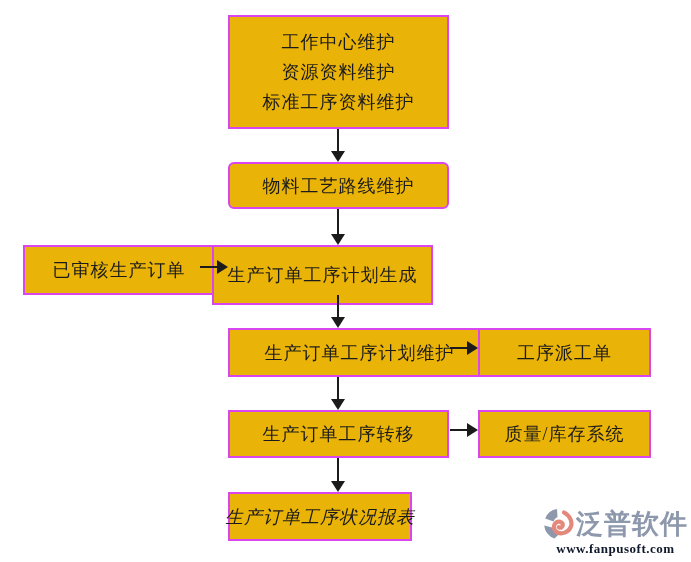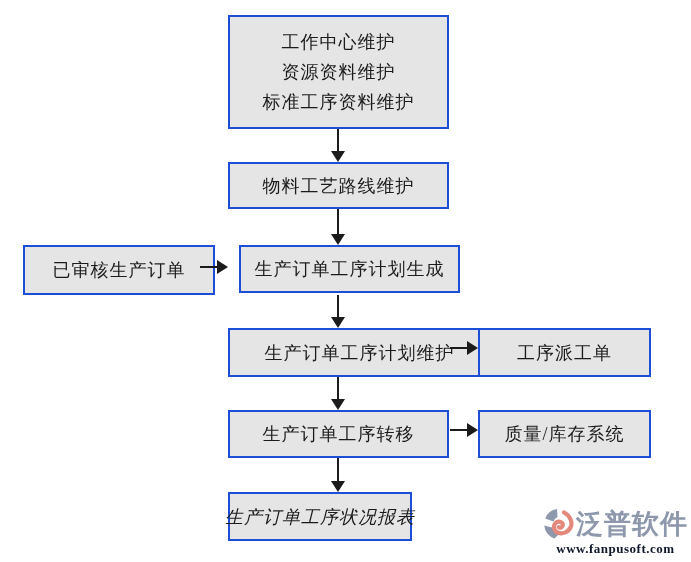--- a/index.html
+++ b/index.html
@@ -7,37 +7,37 @@
     position: relative;
     width: 691px;
     height: 562px;
     background: #ffffff;
     font-family: "Liberation Serif", "DejaVu Serif", serif;
     overflow: hidden;
   }
   .box {
     position: absolute;
     box-sizing: border-box;
-    border: 2px solid #1d4ed8;
-    background: #e5e5e5;
+    border: 2px solid #d946ef;
+    background: #eab308;
     display: flex;
     flex-direction: column;
     align-items: center;
     justify-content: center;
     font-size: 18px;
     letter-spacing: 1px;
     color: #1b1b1b;
     text-align: right;
   }
   .box .line { line-height: 30px; white-space: nowrap; }
 
   
   .box-master   { left: 228px; top: 15px;  width: 221px; height: 114px; }
-  .box-routing  { left: 228px; top: 162px; width: 221px; height: 47px; }
-  .box-generate { left: 239px; top: 245px; width: 221px; height: 48px; }
+  .box-routing  { left: 228px; top: 162px; width: 221px; height: 47px; border-radius: 6px; }
+  .box-generate { left: 212px; top: 245px; width: 221px; height: 60px; }
   .box-maintain { left: 228px; top: 328px; width: 263px; height: 49px; }
   .box-transfer { left: 228px; top: 410px; width: 221px; height: 48px; }
   .box-report   { left: 228px; top: 492px; width: 184px; height: 49px; font-style: italic; }
   
   .box-approved { left: 23px;  top: 245px; width: 192px; height: 50px; }
   
   .box-dispatch { left: 478px; top: 328px; width: 173px; height: 49px; }
   .box-quality  { left: 478px; top: 410px; width: 173px; height: 48px; }
 
   

